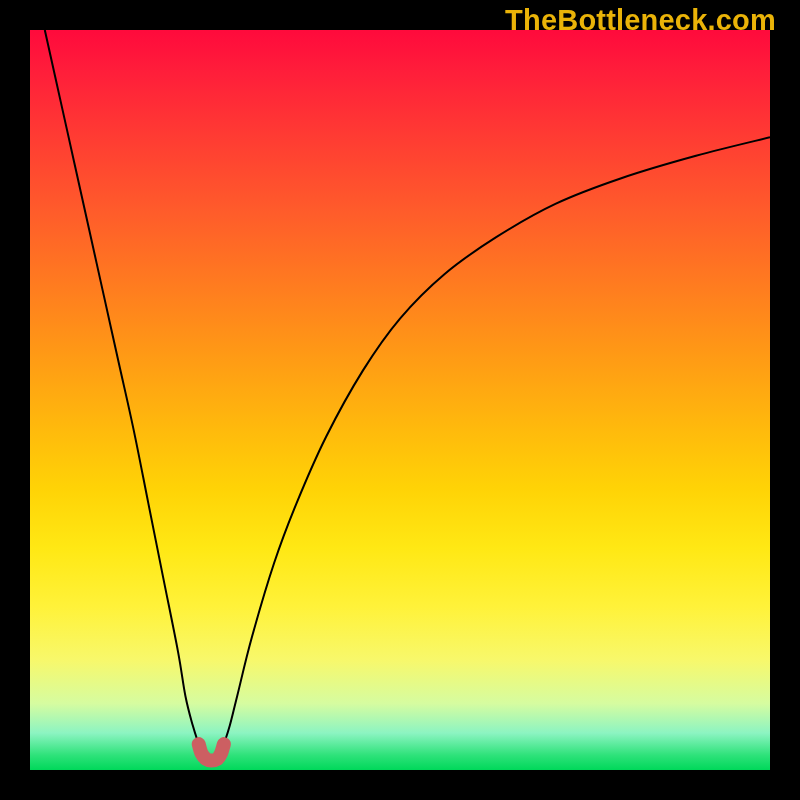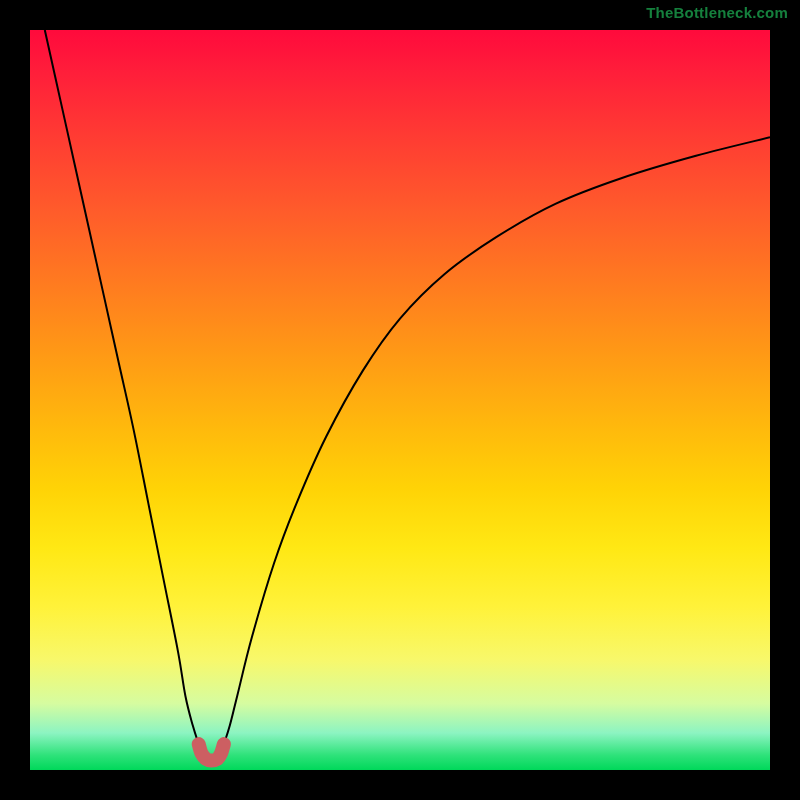--- a/index.html
+++ b/index.html
@@ -31,23 +31,23 @@
       #f8f86a 85%,
       #d6fca0 91%,
       #8cf4c2 95%,
       #2ee27a 98%,
       #00d85a 100%
     );
   }
   .watermark {
     position: absolute;
     top: 4px;
-    right: 12px;
-    color: #15803d;
-    font-size: 15px;
+    right: 24px;
+    color: #eab308;
+    font-size: 29px;
     font-weight: 600;
     letter-spacing: 0.2px;
     user-select: none;
   }
   svg.curves {
     position: absolute;
     left: 0;
     top: 0;
     width: 740px;
     height: 740px;

